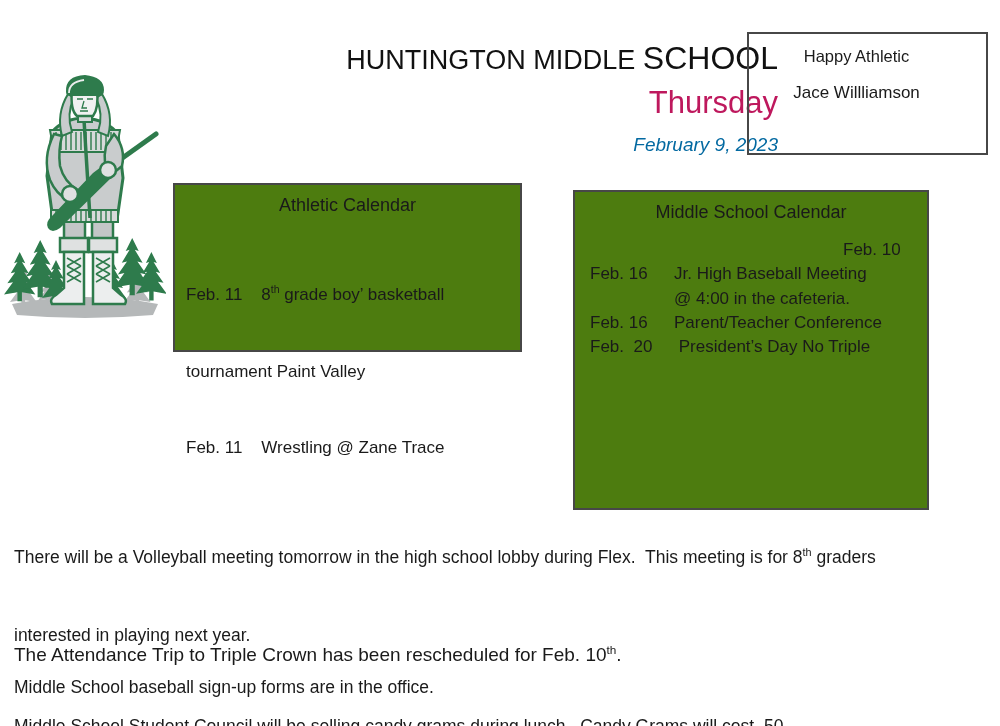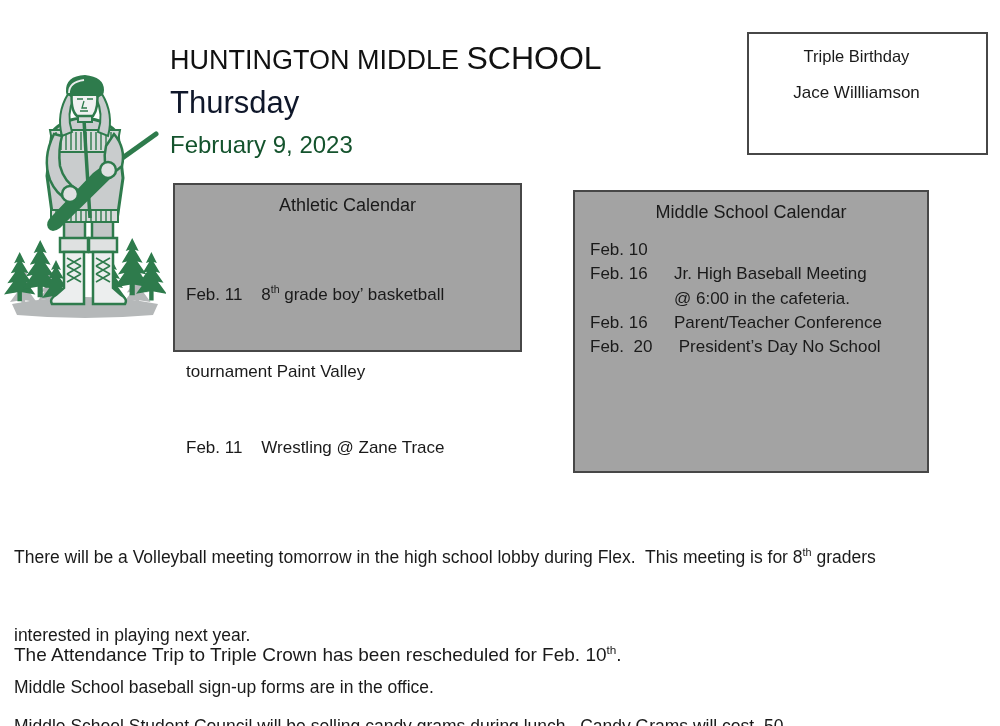--- a/index.html
+++ b/index.html
@@ -4,40 +4,40 @@
 <style>
   html,body{margin:0;padding:0;}
   body{
     width:1000px;height:726px;position:relative;overflow:hidden;
     background:#ffffff;color:#1a1a1a;
     font-family:"Liberation Sans", sans-serif;
     -webkit-font-smoothing:antialiased;
   }
   .abs{position:absolute;}
   
-  .header{left:170px;top:38px;width:620px;text-align:left;}
+  .header{left:158px;top:38px;width:620px;text-align:right;}
   .title-line{font-size:27px;line-height:40px;white-space:pre-wrap;color:#111;}
   .title-emph{font-size:32px;}
-  .day-line{font-size:31px;line-height:44px;margin-top:1px;color:#0f172a;}
-  .date-line{font-size:24px;line-height:40px;color:#14532d;}
+  .day-line{font-size:31px;line-height:44px;margin-top:1px;color:#be185d;}
+  .date-line{font-size:19px;line-height:40px;color:#0369a1;font-style:italic;}
   
   .birthday-box{
     left:747px;top:32px;width:241px;height:123px;box-sizing:border-box;
     border:2px solid #474747;text-align:center;padding:13px 30px 0 8px;
   }
   .birthday-box .bline1{font-size:16.5px;}
   .birthday-box .bline2{font-size:17px;margin-top:17px;}
   
-  .cal-box{box-sizing:border-box;border:2px solid #474747;background:#a3a3a3;}
+  .cal-box{box-sizing:border-box;border:2px solid #474747;background:#4d7c0f;}
   .athletic-box{left:173px;top:183px;width:349px;height:169px;}
-  .ms-box{left:573px;top:190px;width:356px;height:283px;}
+  .ms-box{left:573px;top:190px;width:356px;height:320px;}
   .cal-title{text-align:center;font-size:18px;margin-top:10px;}
   .athletic-lines{margin-top:15px;padding:0 8px 0 11px;font-size:17px;line-height:25.5px;white-space:pre-wrap;}
   .ms-rows{margin-top:15px;padding-left:15px;font-size:17px;line-height:24.3px;}
-  .ms-row{display:flex;white-space:pre-wrap;}
+  .ms-row{display:flex;white-space:pre-wrap;justify-content:flex-end;}
   .ms-row .date{flex:0 0 84px;}
   .ms-row .desc{flex:1 1 auto;}
   
   .para{left:14px;width:950px;font-size:17.5px;line-height:26px;white-space:pre-wrap;}
   .para.p1{top:492px;}
   .para.p2{top:590px;font-size:19px;}
   .para.p3{top:622px;}
   .para.p4{top:663px;line-height:25.5px;}
   sup{font-size:62%;vertical-align:super;line-height:0;text-align:center;}
   
@@ -109,42 +109,42 @@
   </g>
 </svg>
 
 <div class="abs header">
   <div class="title-line"><span>HUNTINGTON MIDDLE </span><span class="title-emph">SCHOOL</span></div>
   <div class="day-line">Thursday</div>
   <div class="date-line">February 9, 2023</div>
 </div>
 
 <div class="abs birthday-box">
-  <div class="bline1">Triple Birthday</div>
+  <div class="bline1">Happy Athletic</div>
   <div class="bline2">Jace Willliamson</div>
 </div>
 
 <div class="abs cal-box athletic-box">
   <div class="cal-title">Athletic Calendar</div>
   <div class="athletic-lines">
     <div><span>Feb. 11    8</span><sup>th</sup><span> grade boy’ basketball</span></div>
     <div><span>tournament Paint Valley</span><sup></sup><span></span></div>
     <div><span>Feb. 11    Wrestling @ Zane Trace</span><sup></sup><span></span></div>
   </div>
 </div>
 
 <div class="abs cal-box ms-box">
   <div class="cal-title">Middle School Calendar</div>
   <div class="ms-rows">
     <div class="ms-row"><span class="date">Feb. 10</span></div>
     <div class="ms-row"><span class="date">Feb. 16</span><span class="desc">Jr. High Baseball Meeting</span></div>
-    <div class="ms-row"><span class="date"></span><span class="desc">@ 6:00 in the cafeteria.</span></div>
+    <div class="ms-row"><span class="date"></span><span class="desc">@ 4:00 in the cafeteria.</span></div>
     <div class="ms-row"><span class="date">Feb. 16</span><span class="desc">Parent/Teacher Conference</span></div>
     <div class="ms-row"><span class="date"></span></div>
-    <div class="ms-row"><span class="date">Feb.  20</span><span class="desc"> President’s Day No School</span></div>
+    <div class="ms-row"><span class="date">Feb.  20</span><span class="desc"> President’s Day No Triple</span></div>
   </div>
 </div>
 
 <div class="abs para p1">
   <div><span>There will be a Volleyball meeting tomorrow in the high school lobby during Flex.  This meeting is for 8</span><sup>th</sup><span> graders</span></div>
   <div>interested in playing next year.</div>
 </div>
 
 <div class="abs para p2">
   <div><span>The Attendance Trip to Triple Crown has been rescheduled for Feb. 10</span><sup>th</sup><span>.</span></div>

